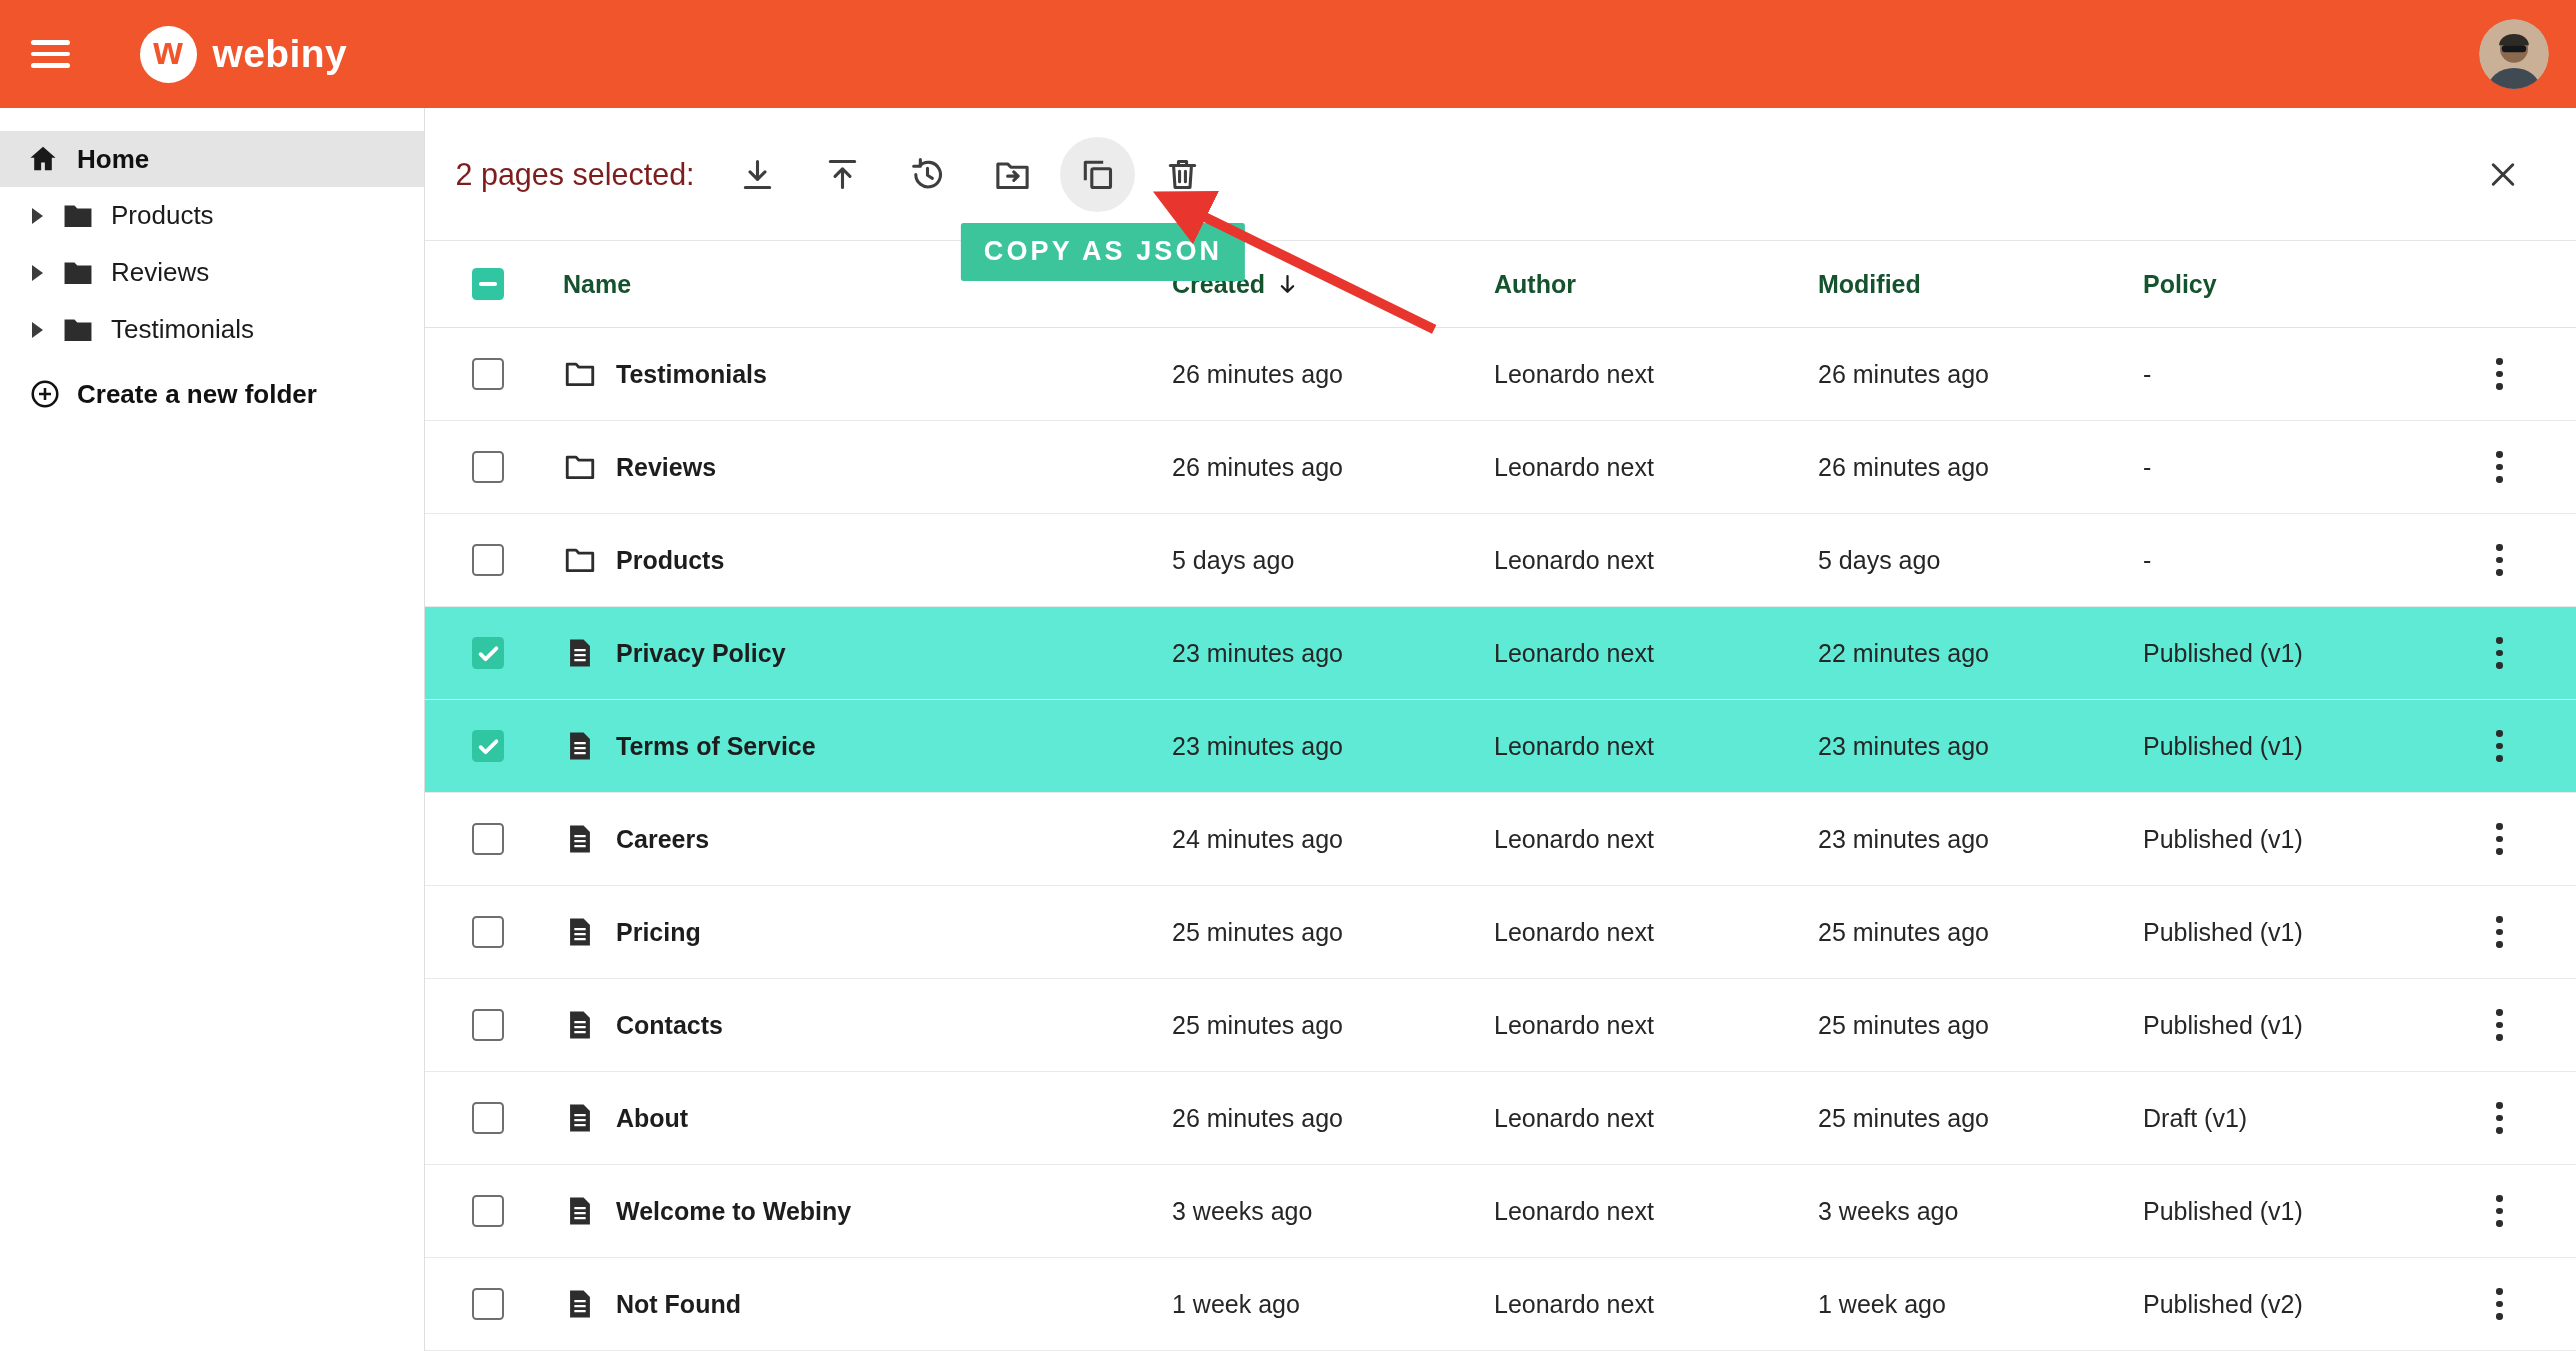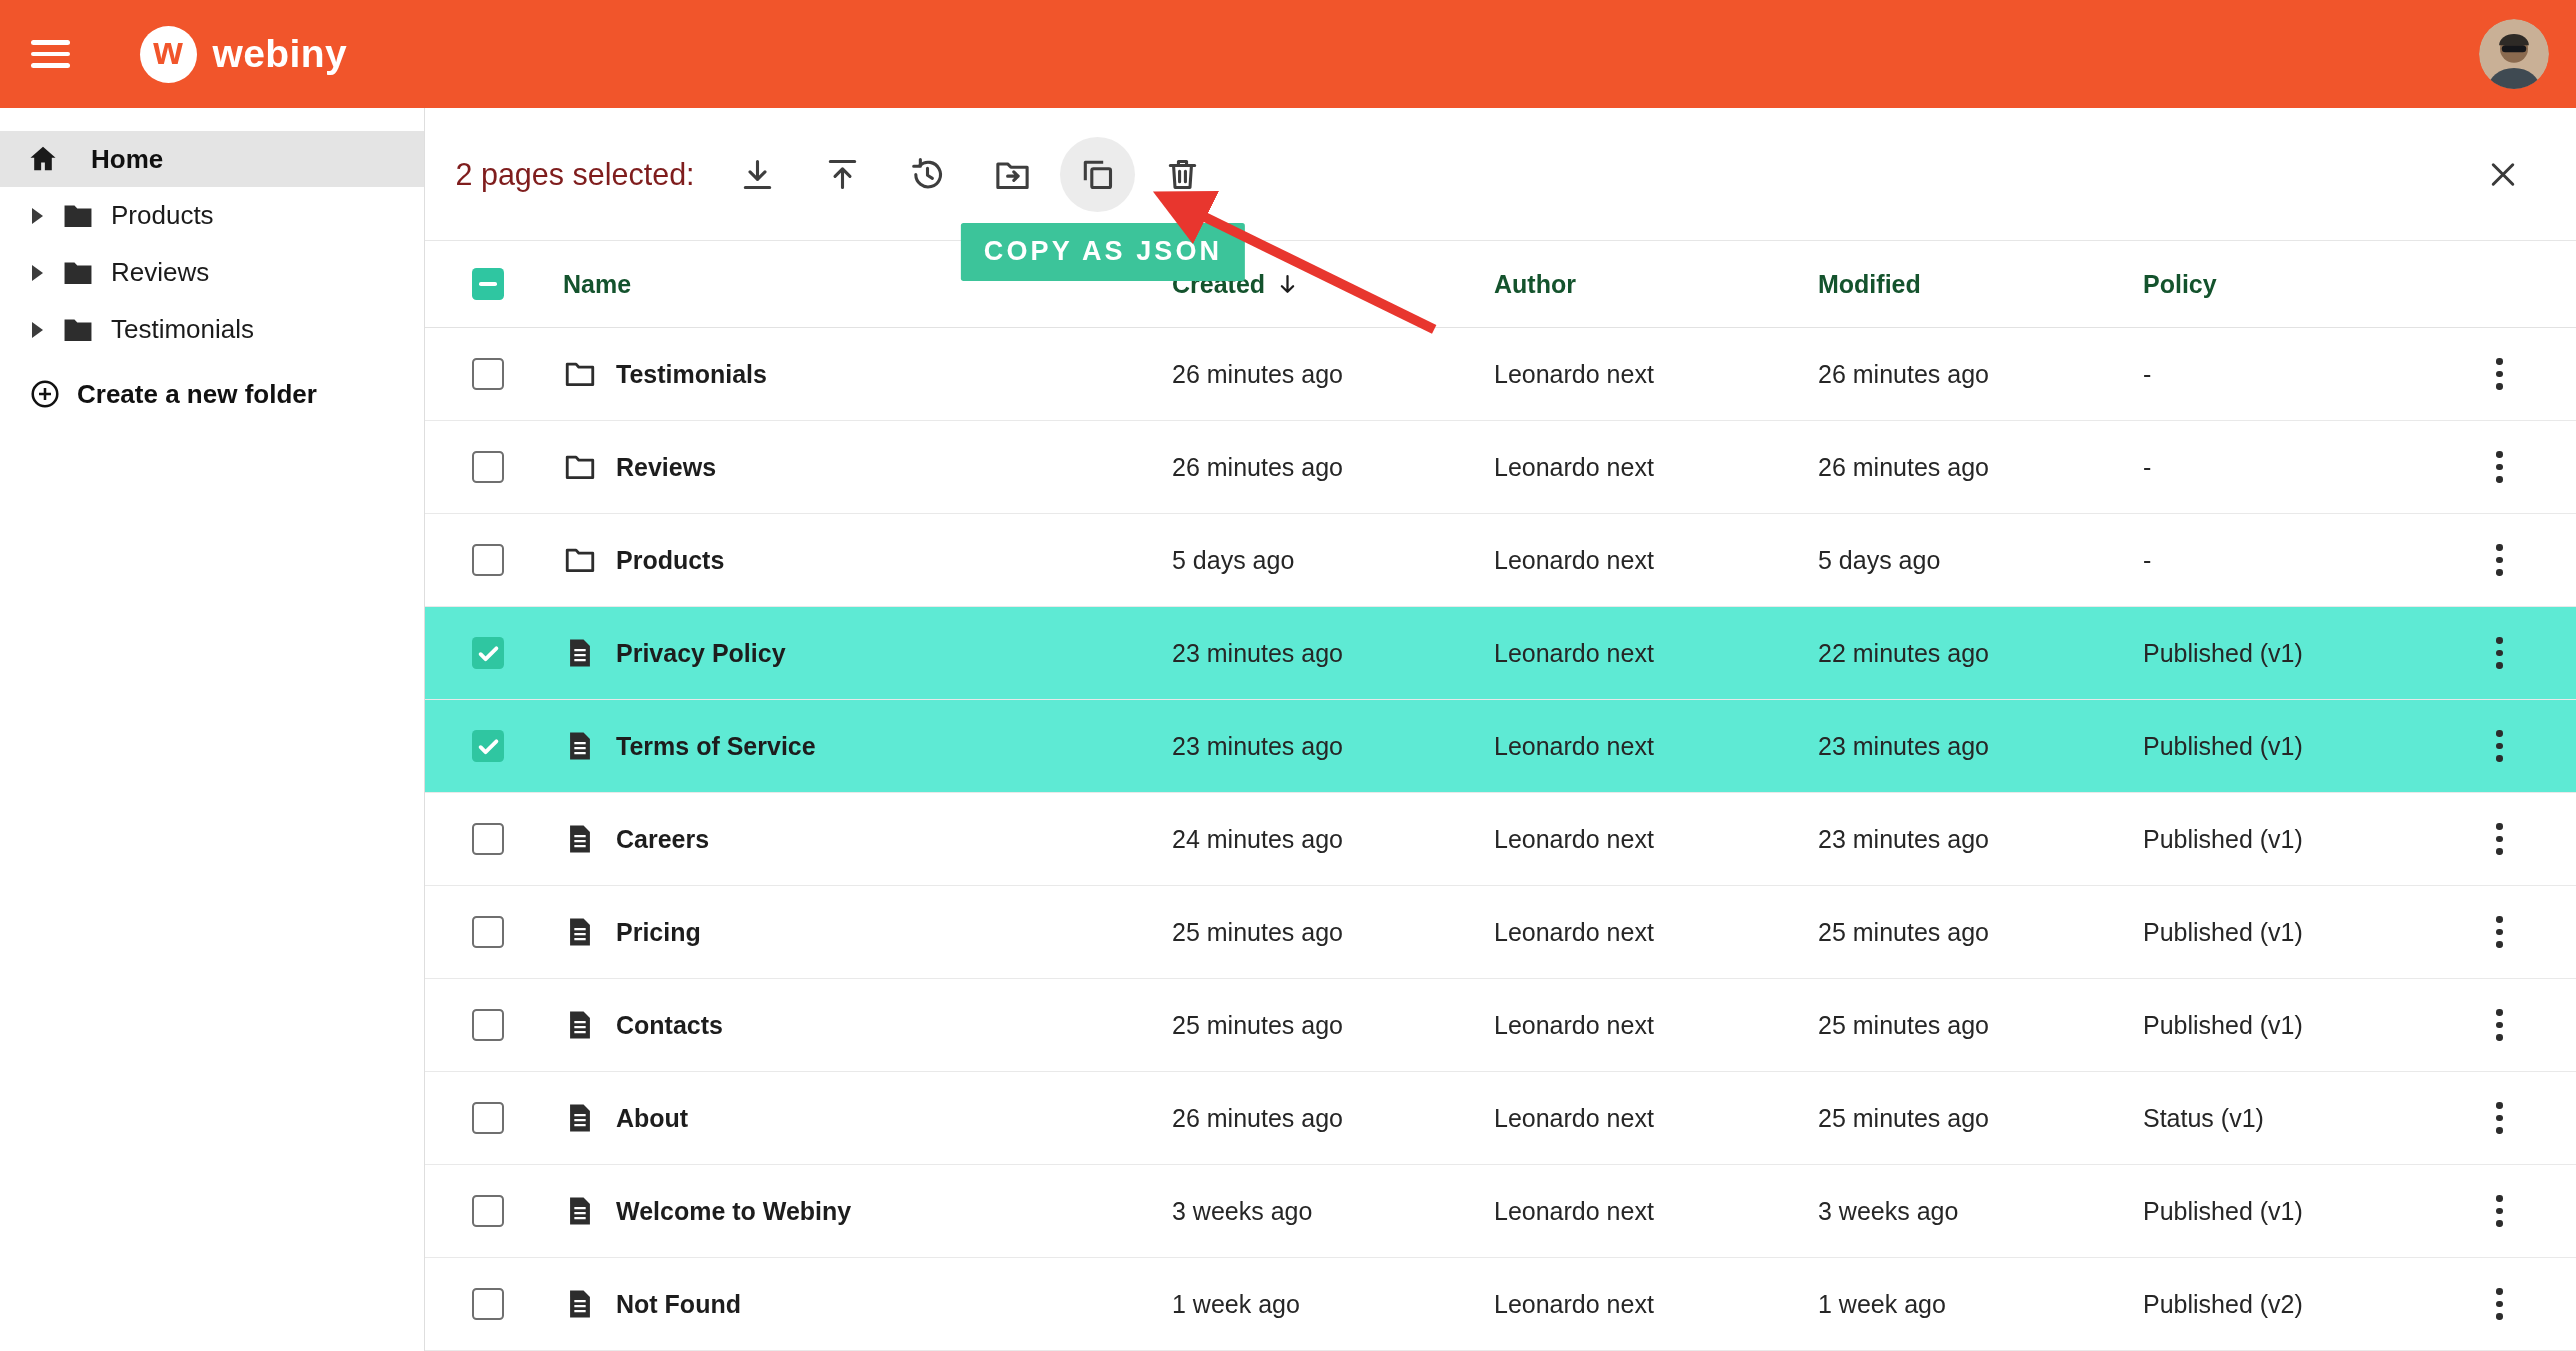--- a/index.html
+++ b/index.html
@@ -21,21 +21,21 @@
   .hamburger span { display:block; width:39px; height:4.5px; background:#fff; border-radius:2.7px; }
   .brand { display:flex; align-items:center; gap:16px; margin-left:59px; }
   .brand-mark { width:57px; height:57px; border-radius:50%; background:#fff; display:grid; place-items:center;
     color:#f1552b; font-weight:bold; font-size:38px; line-height:1; padding-bottom:5.4px; }
   .brand-name { color:#fff; font-size:39px; font-weight:bold; letter-spacing:0.4px; }
   .avatar { margin-left:auto; width:70px; height:70px; border-radius:50%; overflow:hidden; flex:0 0 70px; cursor:pointer; }
 
   
   .body { flex:1; display:flex; min-height:0; }
   .sidebar { width:425px; flex:0 0 425px; background:#fff; border-right:0.9px solid #dedede; padding-top:23px; }
-  .side-home { height:56px; display:flex; align-items:center; gap:32px; padding-left:27px;
+  .side-home { height:56px; display:flex; align-items:center; gap:18px; padding-left:27px;
     background:#e4e4e4; font-weight:bold; font-size:26px; color:#111; cursor:pointer; }
   .tree-item { height:57px; display:flex; align-items:center; padding-left:32px; font-size:26px; color:#1b1b1b; cursor:pointer; }
   .chevron { width:0; height:0; border-left:11.7px solid #3c3c3c; border-top:8px solid transparent; border-bottom:8px solid transparent; margin-right:18px; }
   .tree-item .f-icon { margin-right:16px; display:grid; place-items:center; }
   .create-folder { margin-top:9px; height:54px; display:flex; align-items:center; gap:16px; padding-left:29px;
     font-weight:bold; font-size:26px; color:#111; cursor:pointer; background:transparent; border:none; }
 
   
   .main { flex:1; position:relative; width:2151px; }
 
@@ -448,21 +448,21 @@
         <svg class="icon" viewBox="0 0 24 24" width="34" height="34">
           <path d="M5 2.5h9.5l4.5 4.5v14.5H5z" fill="#2d2d2d"></path>
           <path d="M8 10h8M8 13.5h8M8 17h8" stroke="#fff" stroke-width="1.6"></path>
         </svg>
       </span>
       <span>About</span>
     </span>
     <span>26 minutes ago</span>
     <span>Leonardo next</span>
     <span>25 minutes ago</span>
-    <span>Status (v1)</span>
+    <span>Draft (v1)</span>
     <span class="cell-kebab">
       <button class="kebab">
                 <i></i>
                 <i></i>
                 <i></i>
               </button>
     </span>
   </div>
 
   <div class="grid-row row">

